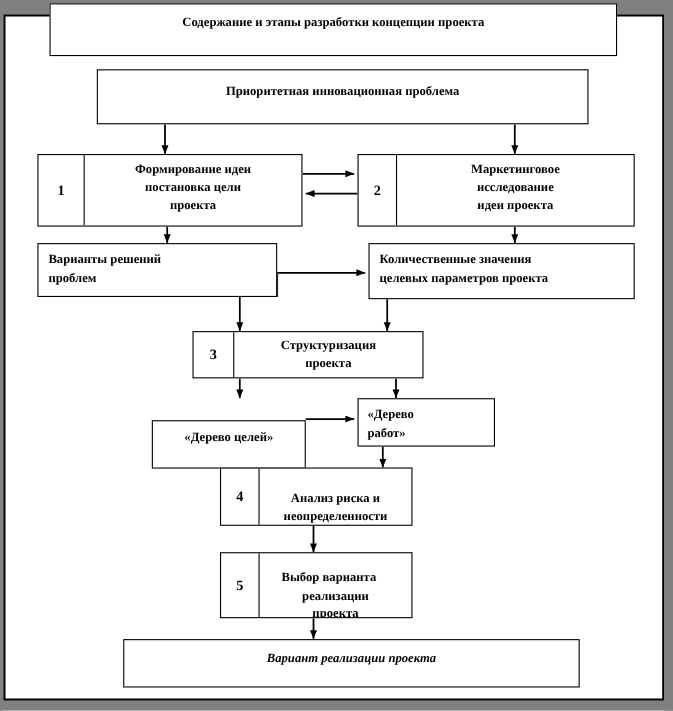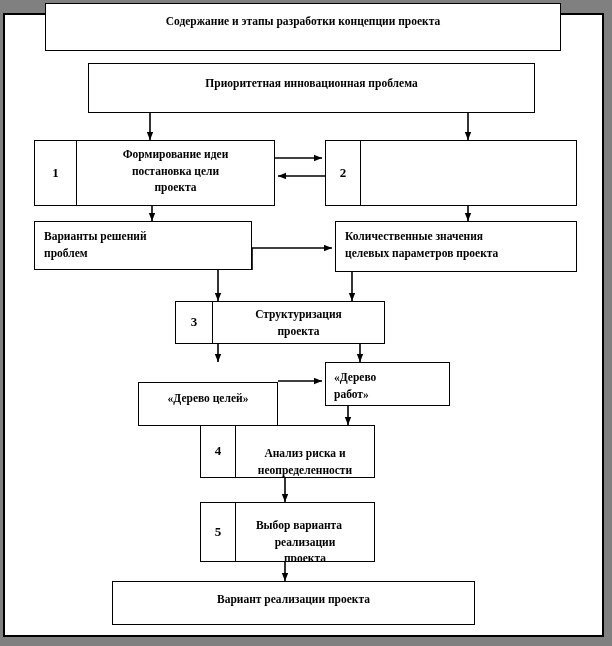--- a/index.html
+++ b/index.html
@@ -151,20 +151,25 @@
     <div class="num-cell" style="width:42px;">1</div>
     <div class="body" style="top:5px; left:42px; padding:0 6px;">
       <span>Формирование идеи</span>
       <span>постановка цели</span>
       <span>проекта</span>
     </div>
   </div>
 
   <div class="node center" style="left:325px; top:140px; width:252px; height:66px;">
     <div class="num-cell" style="width:35px;">2</div>
+    <div class="body" style="top:5px; left:35px; padding:0 6px;">
+      <span>Маркетинговое</span>
+      <span>исследование</span>
+      <span>идеи проекта</span>
+    </div>
   </div>
 
   <div class="node left" style="left:335px; top:221px; width:242px; height:51px;">
     <div class="body" style="top:6px; padding:0 9px;">
       <span>Количественные значения</span>
       <span>целевых параметров проекта</span>
     </div>
   </div>
 
   <div class="node left" style="left:34px; top:221px; width:218px; height:49px;">
@@ -205,19 +210,19 @@
 
   <div class="node center" style="left:200px; top:502px; width:175px; height:60px;">
     <div class="num-cell" style="width:35px;">5</div>
     <div class="body" style="top:14px; left:35px; padding:0 4px;">
       <span class="lbl-overflow">Выбор варианта</span>
       <span>реализации</span>
       <span>проекта</span>
     </div>
   </div>
 
-  <div class="node center" style="left:112px; top:581px; width:363px; height:44px;">
+  <div class="node center" style="left:112px; top:581px; width:415px; height:44px;font-style:italic;">
     <div class="body" style="top:9px; padding:0 8px;">
       <span>Вариант реализации проекта</span>
     </div>
   </div>
 
 </div>
 
 </body></html>

